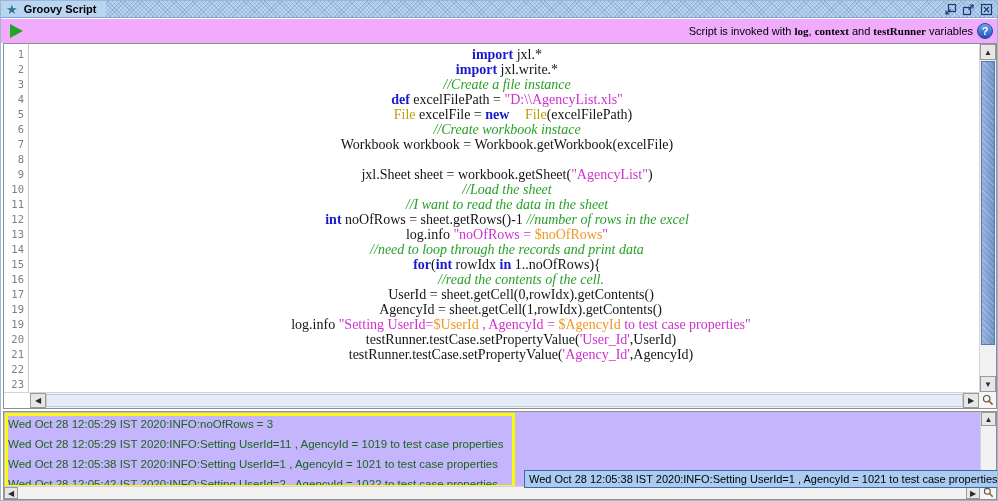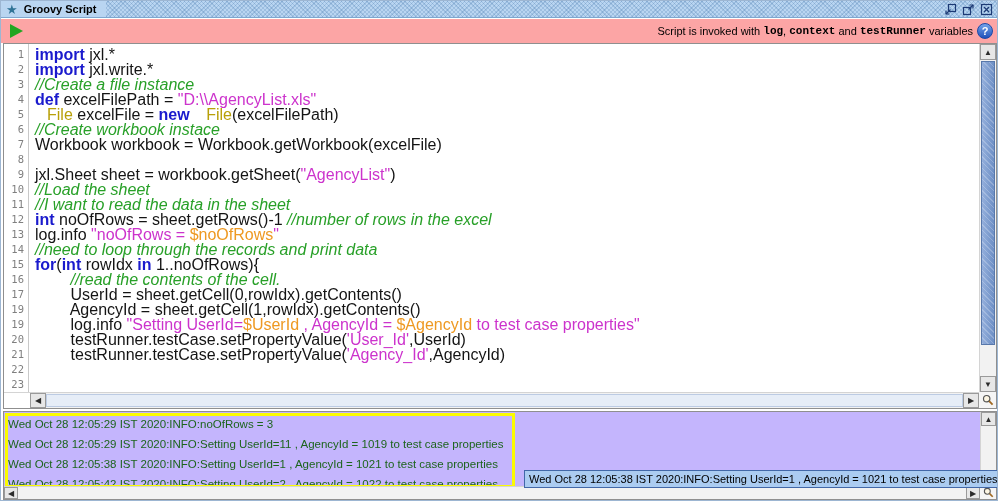--- a/index.html
+++ b/index.html
@@ -19,44 +19,44 @@
   .titlebar .title { margin-left:6px; font-weight:bold; font-size:11px; color:#000; white-space:nowrap; }
   .titlebar .pattern {
     flex:1; align-self:stretch; margin-left:10px;
     background:
       repeating-linear-gradient(45deg, rgba(58,110,165,0.22) 0 1px, transparent 1px 3px),
       repeating-linear-gradient(-45deg, rgba(58,110,165,0.22) 0 1px, transparent 1px 3px);
     display:flex; justify-content:flex-end; align-items:center; gap:5px; padding-right:4px;
   }
   .winbtn { width:13px; height:13px; cursor:pointer; display:block; }
   
-  .toolbar { position:absolute; left:0; top:18px; width:100%; height:24px; background:#fca5a5; }
+  .toolbar { position:absolute; left:0; top:18px; width:100%; height:24px; background:#f0abfc; }
   .play {
     position:absolute; left:9px; top:5px; width:0; height:0; cursor:pointer;
     border-left:13px solid #21a621; border-top:7px solid transparent; border-bottom:7px solid transparent;
   }
   .hint { position:absolute; right:24px; top:0; height:24px; display:flex; align-items:center; font-size:11px; color:#000; }
   .hint span { white-space:pre; }
-  .hint .mono { font-family:Liberation Mono, monospace; font-weight:bold; font-size:11px; }
+  .hint .mono { font-family:Liberation Serif, serif; font-weight:bold; font-size:11px; }
   .help {
     position:absolute; right:4px; top:4px; width:16px; height:16px; border-radius:50%;
     background:linear-gradient(#74a4ea,#1f51ba); border:1px solid #1d49a8;
     color:#fff; font-weight:bold; font-size:11px; text-align:center; line-height:14px; cursor:pointer;
   }
   
   .editor { position:absolute; left:2px; top:42px; width:994px; height:366px; border:1px solid #8f8f8f; background:#fff; }
   .gutter {
     position:absolute; left:0; top:0; width:25px; bottom:16px; background:#fff;
     border-right:1px solid #c9c9c9; padding-top:3px;
     font-family:"DejaVu Sans Mono", monospace; font-size:10.5px; color:#7f7f7f; text-align:right; overflow:hidden;
   }
   .gutter .ln { height:15px; line-height:15px; padding-right:4px; }
   .code-area {
     position:absolute; left:26px; top:0; right:17px; bottom:16px; overflow:hidden;
-    padding:3px 0 0 5px; font-family:Liberation Sans, sans-serif; font-size:16px; cursor:text;
+    padding:3px 0 0 5px; font-family:Liberation Serif, serif; font-size:14px; cursor:text;text-align:center;
   }
   .code-line { height:15px; line-height:15px; white-space:pre; }
   .tk-kw { color:#1a1acd; font-weight:bold; }
   .tk-cm { color:#28a028; font-style:italic; }
   .tk-st { color:#cc33cc; }
   .tk-var { color:#ee9922; }
   .tk-ty { color:#b8a009;margin-left:12px; }
   .tk-pl { color:#141414; }
   
   .sb-btn {

